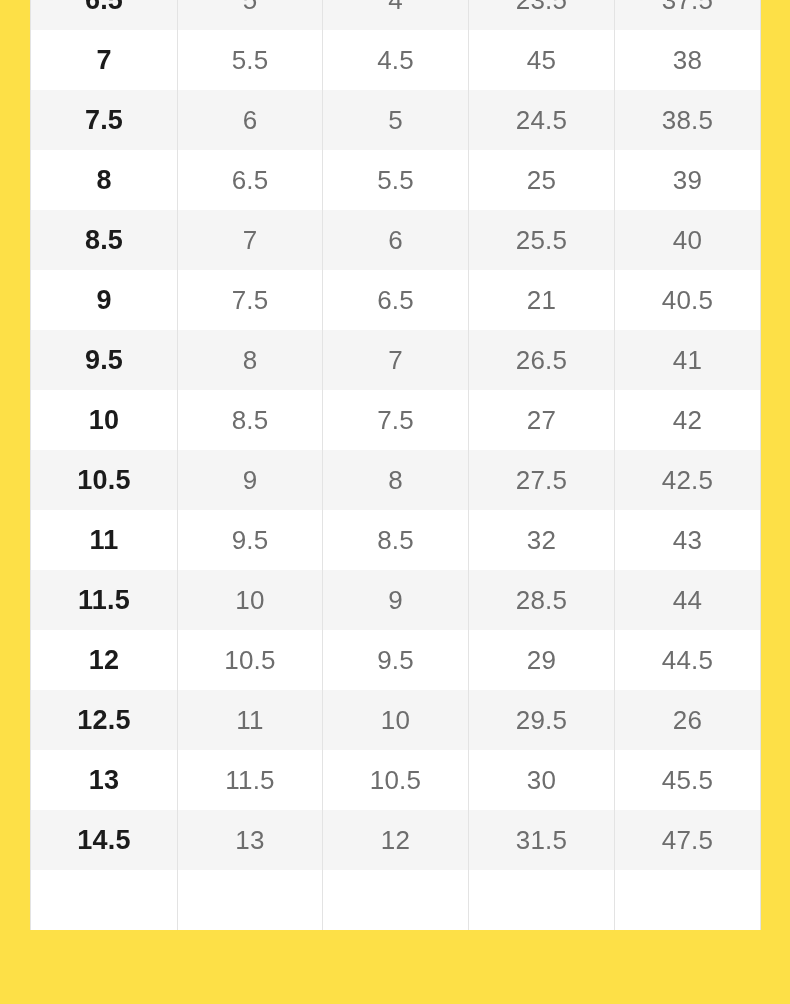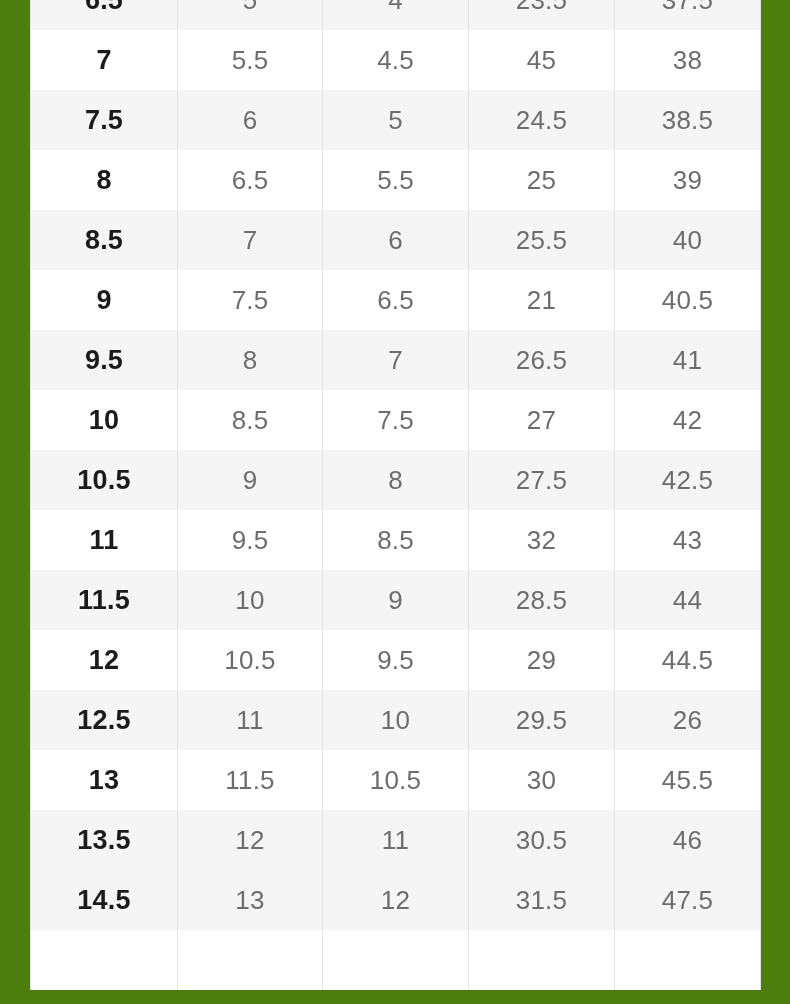--- a/index.html
+++ b/index.html
@@ -11,21 +11,21 @@
     width: 790px;
     height: 1004px;
     overflow: hidden;
     font-family: "Liberation Sans", sans-serif;
   }
 
   #size-chart-viewport {
     position: relative;
     width: 790px;
     height: 1004px;
-    background: #4d7c0f;
+    background: #fde047;
     overflow: hidden;
   }
 
   
   #size-chart-table {
     position: absolute;
     left: 30px;
     top: -30px;            
     width: 730px;
     border-collapse: collapse;
@@ -179,27 +179,20 @@
           <td class="edge-right">26</td>
         </tr>
         <tr class="row-odd">
           <td class="primary-cell edge-left">13</td>
           <td>11.5</td>
           <td>10.5</td>
           <td>30</td>
           <td class="edge-right">45.5</td>
         </tr>
         <tr class="row-even">
-          <td class="primary-cell edge-left">13.5</td>
-          <td>12</td>
-          <td>11</td>
-          <td>30.5</td>
-          <td class="edge-right">46</td>
-        </tr>
-        <tr class="row-even">
           <td class="primary-cell edge-left">14.5</td>
           <td>13</td>
           <td>12</td>
           <td>31.5</td>
           <td class="edge-right">47.5</td>
         </tr>
         <tr class="row-odd">
           <td class="primary-cell edge-left"></td>
           <td></td>
           <td></td>

